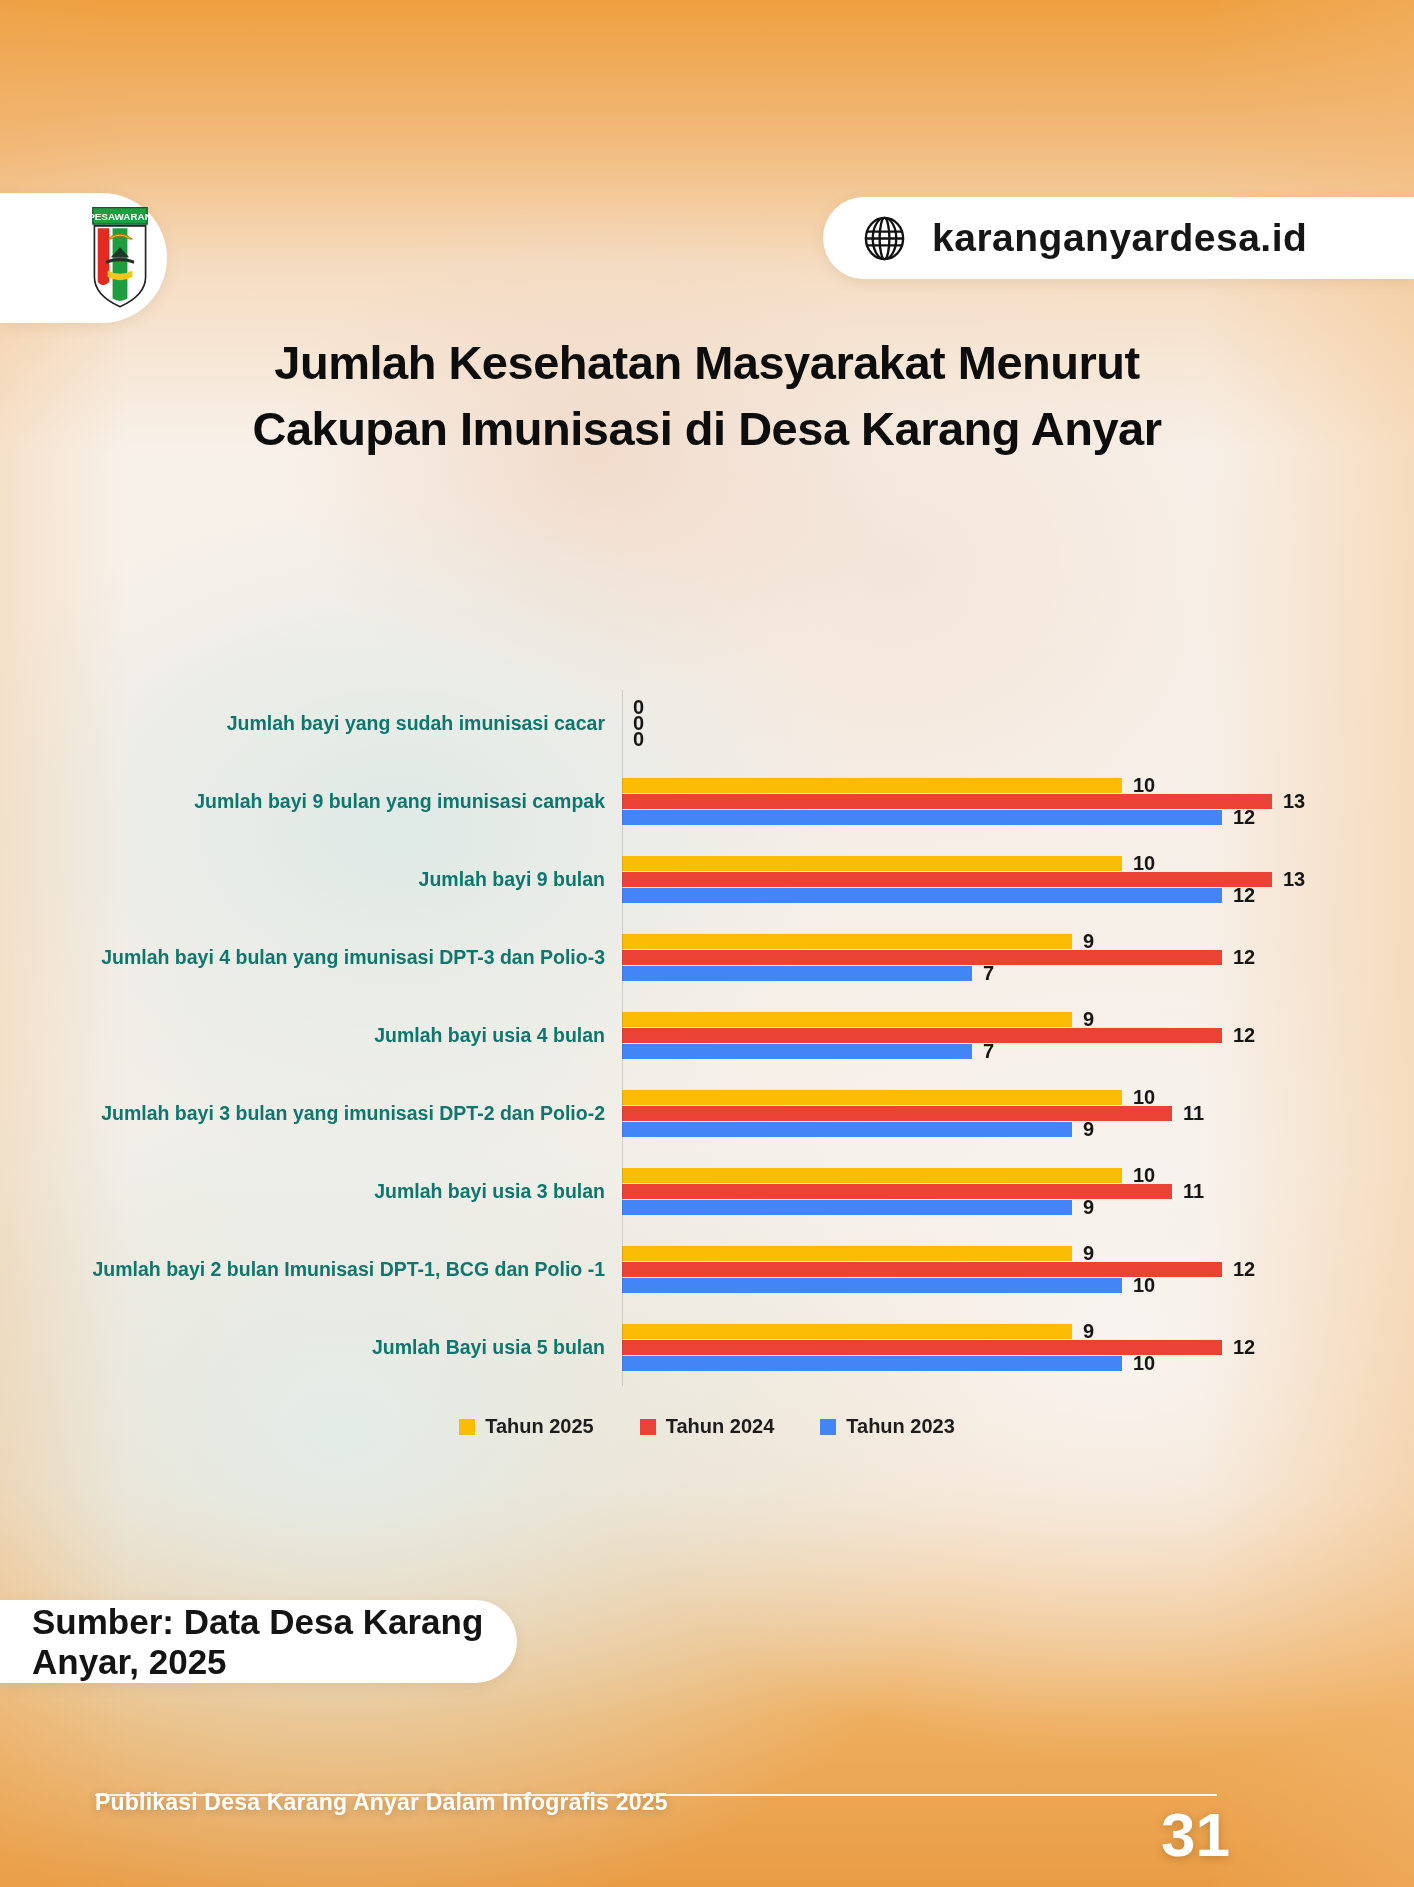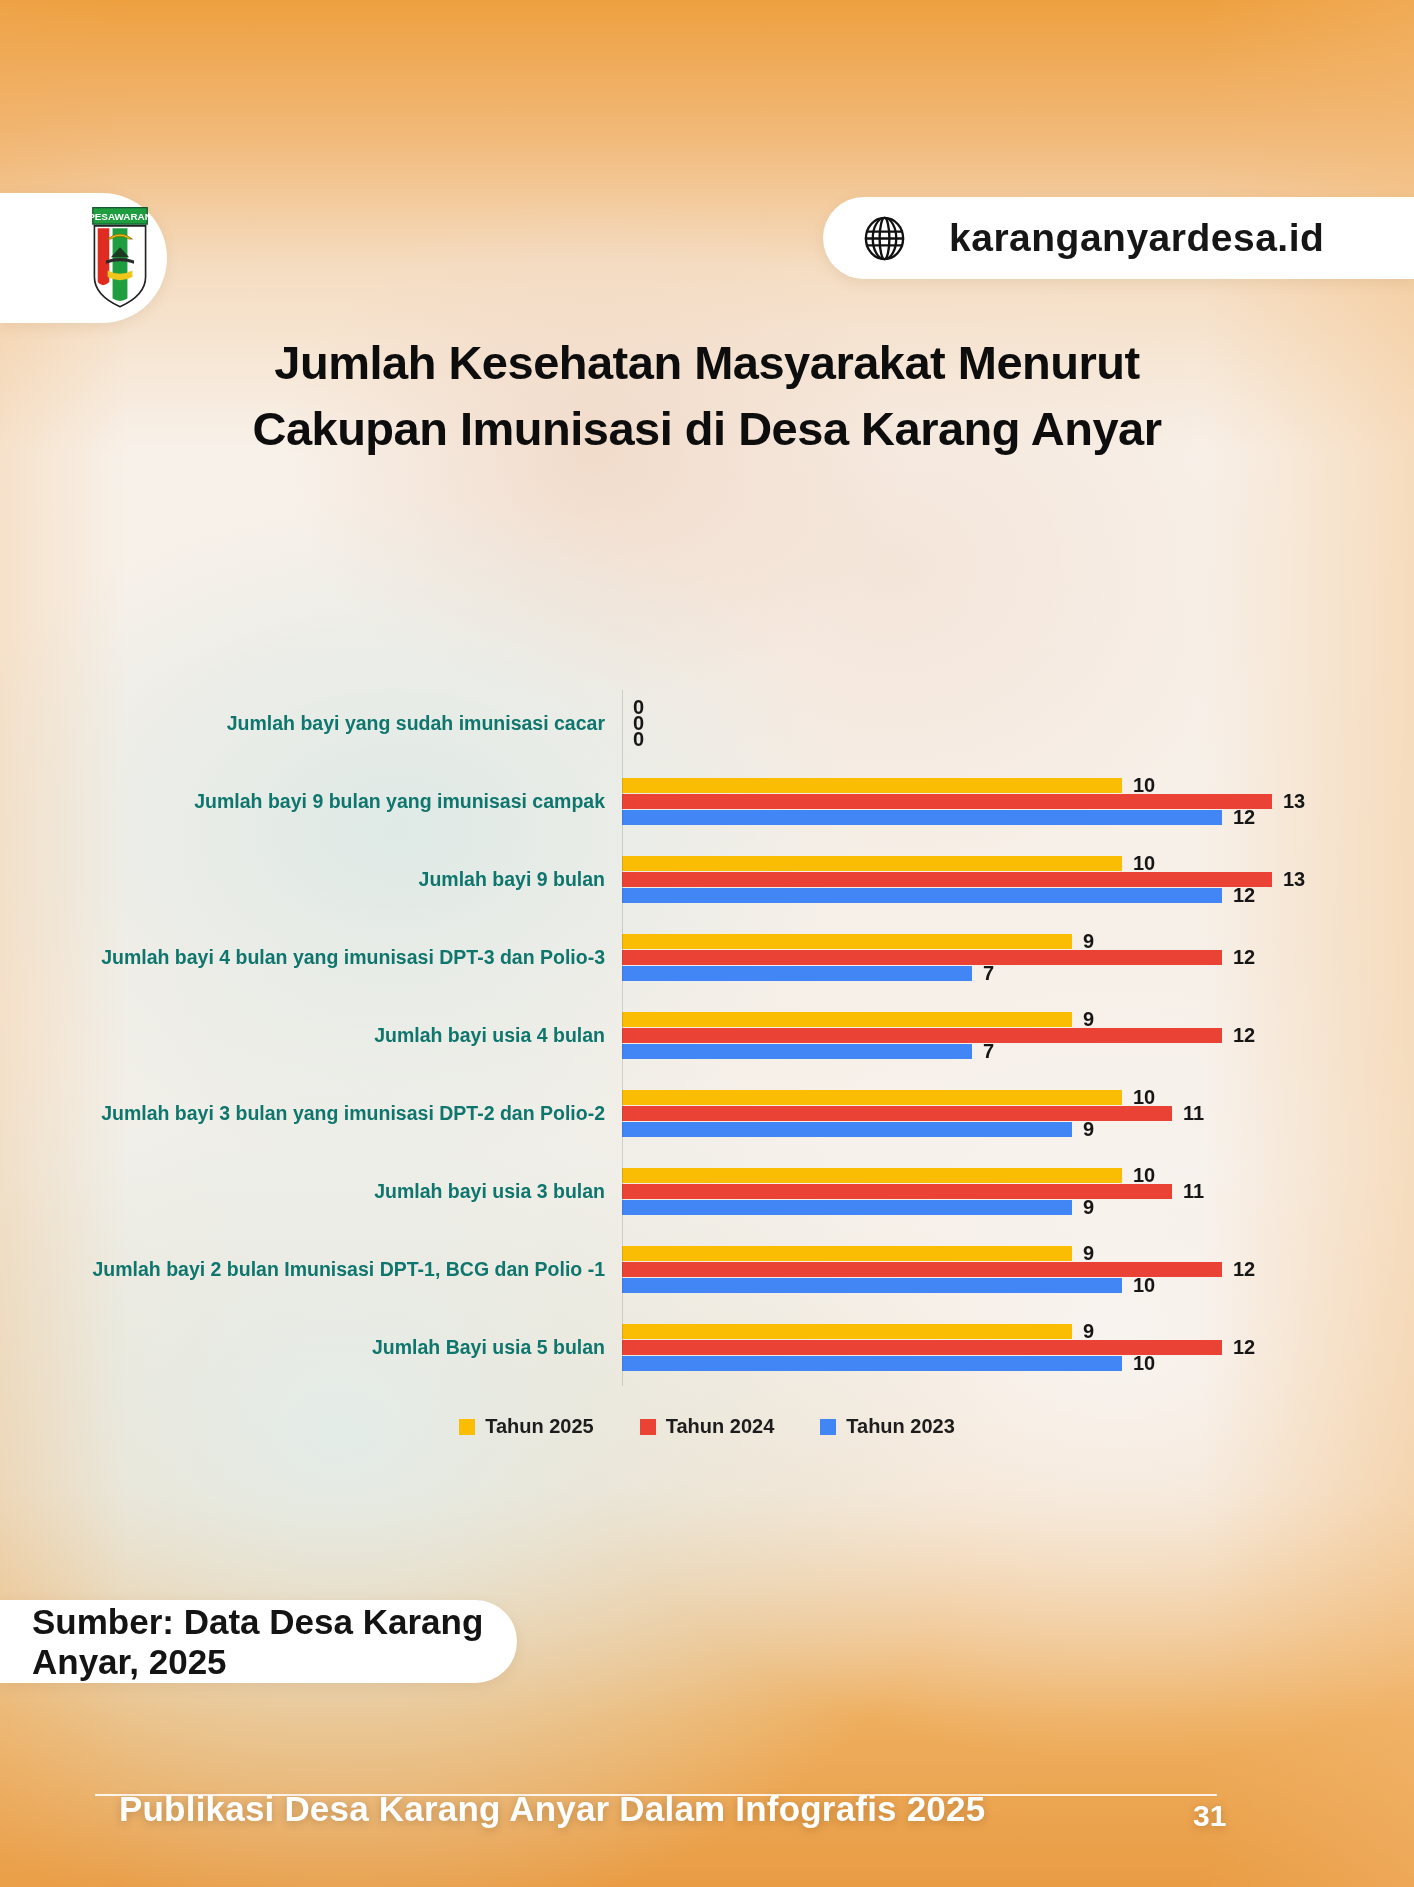--- a/index.html
+++ b/index.html
@@ -24,21 +24,21 @@
     position:absolute;left:0;top:193px;width:167px;height:130px;background:#fff;
     border-radius:0 65px 65px 0;display:flex;align-items:center;justify-content:center;
     box-shadow:0 4px 14px rgba(120,80,20,.10);
   }
   .logo-box svg{margin-left:72px;}
   .site-pill{
     position:absolute;right:0;top:197px;width:591px;height:82px;background:#fff;
     border-radius:41px 0 0 41px;display:flex;align-items:center;gap:24px;padding-left:38px;
     box-sizing:border-box;box-shadow:0 4px 14px rgba(120,80,20,.10);
   }
-  .site-pill .site-text{font-size:39px;font-weight:600;color:#161616;letter-spacing:.5px;margin-left:17px;}
+  .site-pill .site-text{font-size:39px;font-weight:600;color:#161616;letter-spacing:.5px;}
   
   .title{
     position:absolute;left:0;top:330px;width:1414px;text-align:center;
     font-weight:700;color:#0d0d0d;font-size:47px;line-height:66px;letter-spacing:-.5px;
   }
   
   .chart{position:absolute;left:60px;top:684px;width:1300px;}
   .axis-line{position:absolute;left:562px;top:6px;width:1px;height:696px;background:rgba(60,60,60,.18);}
   .chart-row{display:flex;align-items:center;height:78px;}
   .cat-label{
@@ -58,25 +58,25 @@
   
   .source-pill{
     position:absolute;left:0;top:1600px;width:517px;height:83px;background:#fff;
     border-radius:0 42px 42px 0;display:flex;align-items:center;padding-left:32px;box-sizing:border-box;
     box-shadow:0 4px 14px rgba(120,80,20,.10);
   }
   .source-pill span{font-size:35px;font-weight:600;color:#141414;}
   
   .footer-divider{position:absolute;left:95px;top:1794px;width:1122px;height:2px;background:rgba(255,255,255,.88);}
   .footer-text{
-    position:absolute;left:95px;top:1789px;font-size:35px;font-weight:800;color:#ffffff;
-    text-shadow:0 2px 8px rgba(90,50,0,.28);letter-spacing:.2px;margin-left:24px;
+    position:absolute;left:95px;top:1789px;font-size:23px;font-weight:800;color:#ffffff;
+    text-shadow:0 2px 8px rgba(90,50,0,.28);letter-spacing:.2px;
   }
   .page-number{
-    position:absolute;left:1193px;top:1799px;font-size:30px;font-weight:600;color:#ffffff;
+    position:absolute;left:1161px;top:1799px;font-size:62px;font-weight:600;color:#ffffff;
     text-shadow:0 2px 8px rgba(90,50,0,.28);
   }
 </style>
 </head>
 <body>
 
 <div class="page">
   <div class="bg"></div>
 
   <div class="logo-box">

